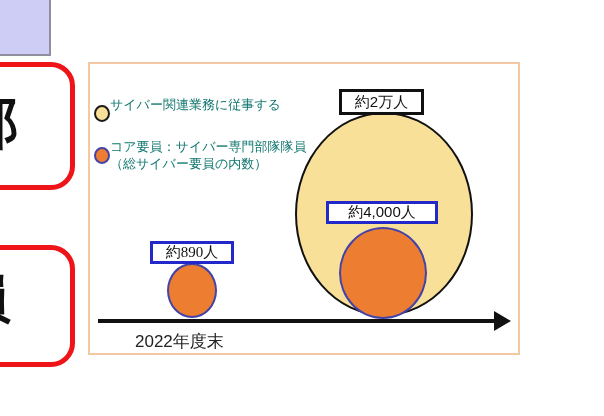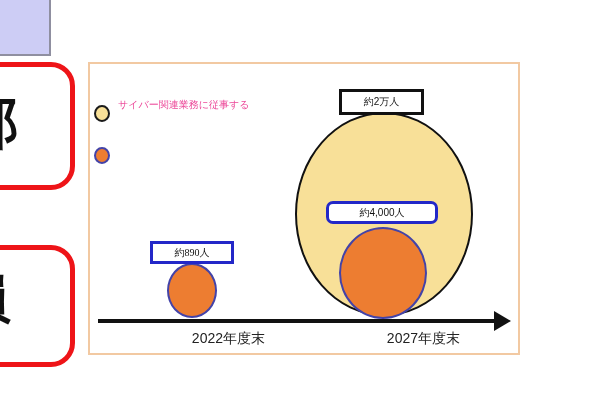--- a/index.html
+++ b/index.html
@@ -33,21 +33,21 @@
     background:#ffffff;border:2px solid #f2c9a2;
   }
   
   .swatch{
     position:absolute;width:16px;height:17px;border-radius:50%;
     box-sizing:border-box;
   }
   .swatch.yellow{left:4px;top:41px;background:#f8e098;border:2px solid #1a1a1a;}
   .swatch.orange{left:4px;top:83px;background:#ed7d31;border:2px solid #4343a8;}
   .legtext{
-    position:absolute;left:28px;font-size:10px;line-height:17px;color:#ec4899;
+    position:absolute;left:20px;font-size:13px;line-height:17px;color:#0f766e;
     white-space:nowrap;
   }
   .legtext.one{top:32px;}
   .legtext.two{top:74px;}
   
   .ellipse{position:absolute;border-radius:50%;box-sizing:border-box;}
   .yellow-big{
     left:205px;top:48px;width:178px;height:204px;
     background:#f8e098;border:2px solid #111;
   }
@@ -55,37 +55,37 @@
     left:249px;top:163px;width:88px;height:92px;
     background:#ed7d31;border:2px solid #4343a8;
   }
   .orange-small{
     left:77px;top:199px;width:50px;height:55px;
     background:#ed7d31;border:2px solid #4343a8;
   }
   
   .vlabel{
     position:absolute;background:#fff;display:flex;align-items:center;
-    justify-content:center;font-size:10px;white-space:nowrap;z-index:5;
+    justify-content:center;font-size:15px;white-space:nowrap;z-index:5;
     box-sizing:content-box;color:#111;
   }
   .vlabel.black{border:3px solid #111;}
   .vlabel.blue{border:3px solid #2328c8;}
   .vl-total{left:249px;top:25px;width:79px;height:20px;}
-  .vl-core27{left:236px;top:137px;width:106px;height:17px;border-radius:7px;}
+  .vl-core27{left:236px;top:137px;width:106px;height:17px;}
   .vl-core22{left:60px;top:177px;width:78px;height:17px;font-family:Liberation Serif, serif;}
   
   .axis-line{position:absolute;left:8px;top:255px;width:396px;height:4px;background:#111;z-index:4;}
   .axis-arrow{
     position:absolute;left:404px;top:247px;width:0;height:0;z-index:4;
     border-left:17px solid #111;border-top:10px solid transparent;border-bottom:10px solid transparent;
   }
   .xlabel{
-    position:absolute;top:266px;width:130px;text-align:right;
-    font-size:14px;color:#222;white-space:nowrap;
+    position:absolute;top:266px;width:130px;text-align:left;
+    font-size:17px;color:#222;white-space:nowrap;
   }
   .xlabel.y2022{left:45px;}
   .xlabel.y2027{left:240px;}
 </style>
 </head>
 <body>
 
 <div class="lavender"></div>
 
 <div class="redbox top">
@@ -97,28 +97,31 @@
 </div>
 
 <div class="panel">
 
   <span class="swatch yellow"></span>
   <div class="legtext one">
     <div>サイバー関連業務に従事する</div>
   </div>
 
   <span class="swatch orange"></span>
+  <div class="legtext two">
+    <div>コア要員：サイバー専門部隊隊員</div>
+    <div>（総サイバー要員の内数）</div>
+  </div>
 
   <div class="ellipse yellow-big"></div>
   <div class="ellipse orange-big"></div>
   <div class="ellipse orange-small"></div>
 
   <div class="vlabel black vl-total">約2万人</div>
   <div class="vlabel blue vl-core27">約4,000人</div>
   <div class="vlabel blue vl-core22">約890人</div>
 
   <div class="axis-line"></div>
   <div class="axis-arrow"></div>
 
   <div class="xlabel y2022">2022年度末</div>
-  <div class="xlabel y2027">2027年度末</div>
 
 </div>
 
 </body></html>

